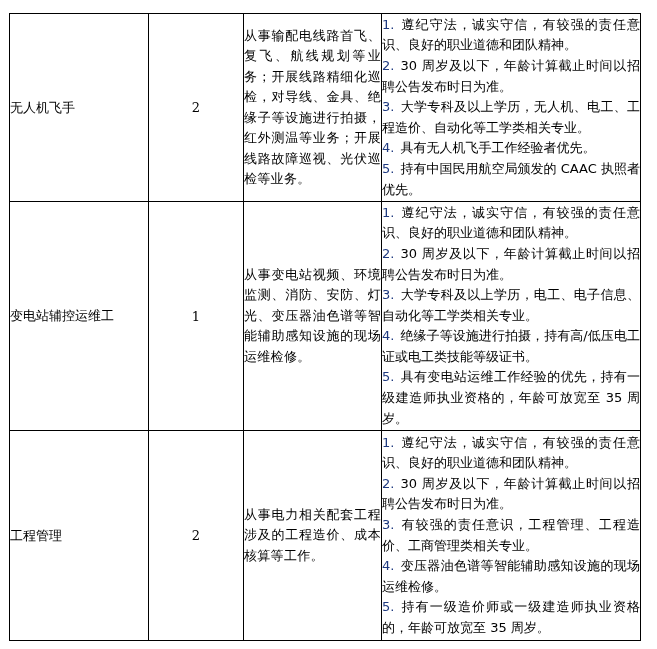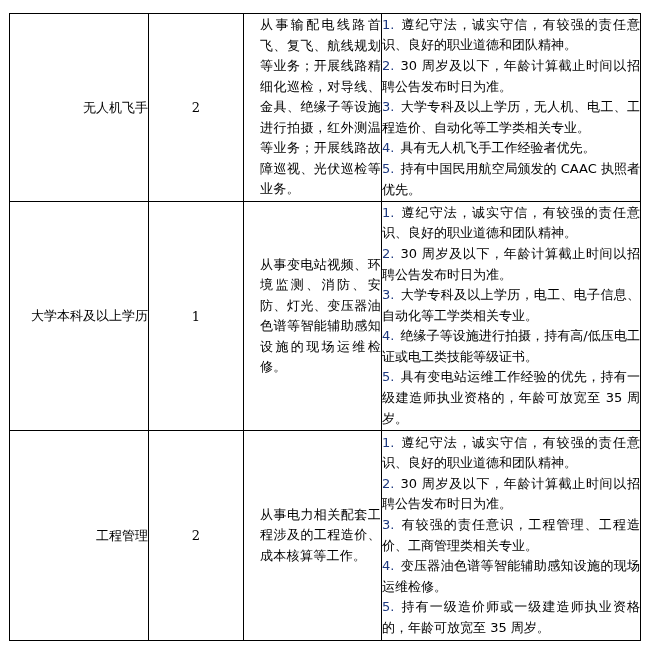--- a/index.html
+++ b/index.html
@@ -12,25 +12,25 @@
   }
   table.jobs td {
     border: 1px solid #000;
     vertical-align: middle;
     padding: 0;
     font-size: 13px;
   }
   tr.r1 { height: 188px; }
   tr.r2 { height: 229px; }
   tr.r3 { height: 210px; }
-  td.c-title { width: 138px; text-align: right; font-size: 13.5px; font-family: Liberation Serif, serif; }
+  td.c-title { width: 138px; text-align: left; font-size: 13.5px; font-family: Liberation Serif, serif; }
   td.c-count { width: 94px; text-align: center; font-family: "DejaVu Serif", "Liberation Serif", serif; font-size: 13px; }
   td.c-duty { width: 137px; padding: 0 6px 0 6px; line-height: 20.5px; font-size: 13.3px; letter-spacing: 0.3px; }
   td.c-req { padding: 0 4px 0 6px; line-height: 20.6px; font-size: 13px; }
-  .duty-text { display: block; text-align: justify; margin-left: 16px; }
+  .duty-text { display: block; text-align: justify; }
   .req-item { display: block; text-align: justify; }
   .num { color: #1f3a80; margin-right: 6px; }
 </style>
 </head>
 <body>
 
 <table class="jobs">
   <tbody>
     <tr class="r1">
       <td class="c-title">
@@ -45,21 +45,21 @@
       <td class="c-req">
         <span class="req-item"><span class="num">1.</span><span>遵纪守法，诚实守信，有较强的责任意识、良好的职业道德和团队精神。</span></span>
         <span class="req-item"><span class="num">2.</span><span>30 周岁及以下，年龄计算截止时间以招聘公告发布时日为准。</span></span>
         <span class="req-item"><span class="num">3.</span><span>大学专科及以上学历，无人机、电工、工程造价、自动化等工学类相关专业。</span></span>
         <span class="req-item"><span class="num">4.</span><span>具有无人机飞手工作经验者优先。</span></span>
         <span class="req-item"><span class="num">5.</span><span>持有中国民用航空局颁发的 CAAC 执照者优先。</span></span>
       </td>
     </tr>
     <tr class="r2">
       <td class="c-title">
-        <span>大学本科及以上学历</span>
+        <span>变电站辅控运维工</span>
       </td>
       <td class="c-count">
         <span>1</span>
       </td>
       <td class="c-duty">
         <span class="duty-text">从事变电站视频、环境监测、消防、安防、灯光、变压器油色谱等智能辅助感知设施的现场运维检修。</span>
       </td>
       <td class="c-req">
         <span class="req-item"><span class="num">1.</span><span>遵纪守法，诚实守信，有较强的责任意识、良好的职业道德和团队精神。</span></span>
         <span class="req-item"><span class="num">2.</span><span>30 周岁及以下，年龄计算截止时间以招聘公告发布时日为准。</span></span>

